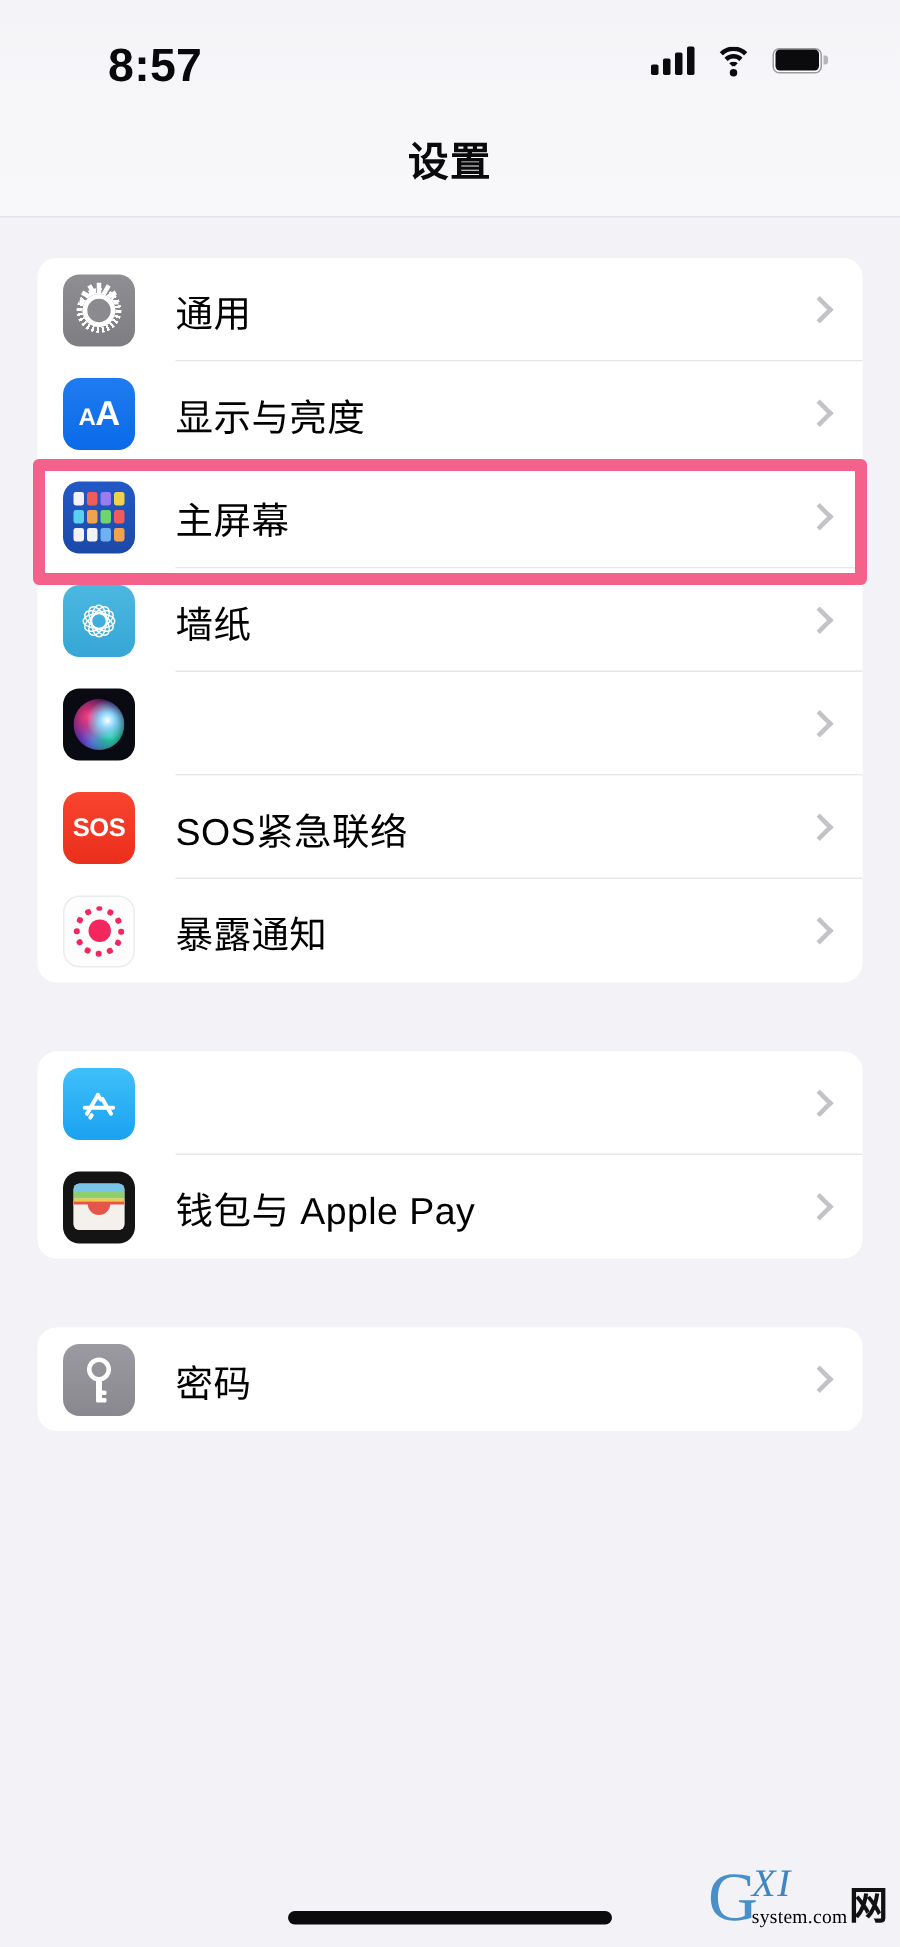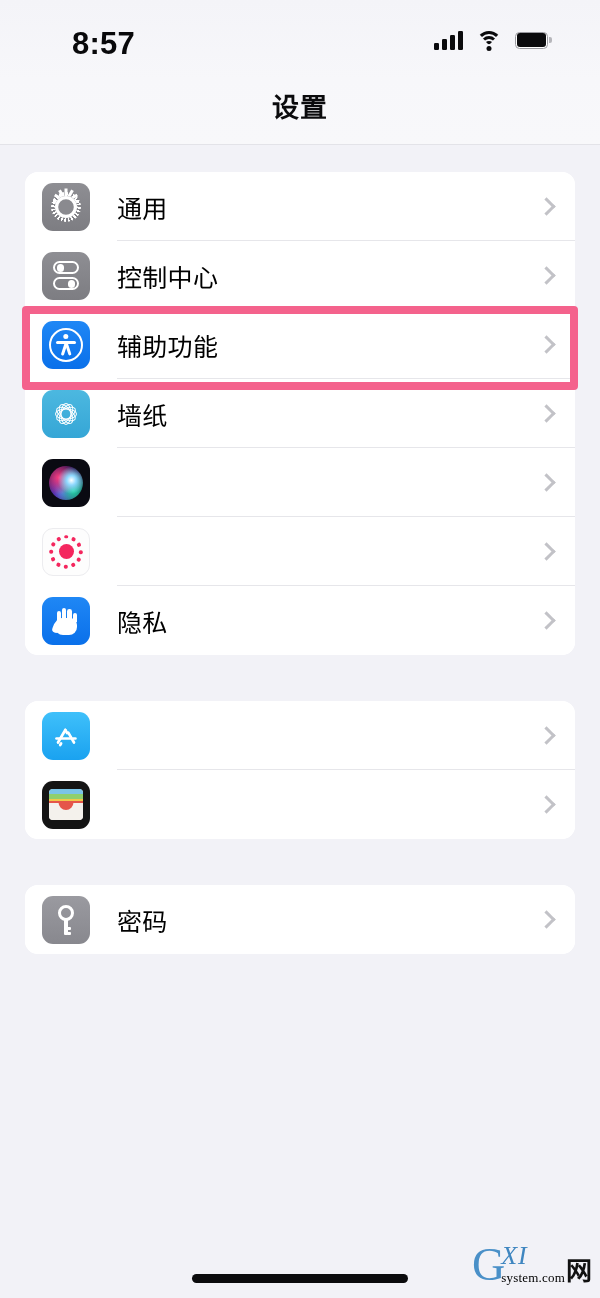--- a/index.html
+++ b/index.html
@@ -387,51 +387,52 @@
             <span class="spoke" style="transform: translate(-50%, -50%) rotate(270deg) translateY(-13px);"></span>
             <span class="spoke" style="transform: translate(-50%, -50%) rotate(300deg) translateY(-13px);"></span>
             <span class="spoke" style="transform: translate(-50%, -50%) rotate(330deg) translateY(-13px);"></span>
           </span>
       </div>
       <div class="label">通用</div>
       <div class="chev"></div>
       <div class="sep"></div>
     </div>
 
-    <div class="row">
-      <div class="icon ic-cc">
-        <span class="stack">
-            <span class="tog t1">
-              <b></b>
-            </span>
-            <span class="tog t2">
-              <b></b>
-            </span>
-          </span>
-      </div>
-      <div class="label">控制中心</div>
-      <div class="chev"></div>
-      <div class="sep"></div>
-    </div>
-
-
-
-    <div class="row">
-      <div class="icon ic-acc">
-        <span class="circ">
-          <span class="head"></span>
-            <span class="arms"></span>
-          <span class="legL"></span>
-            <span class="legR"></span>
+
+    <div class="row">
+      <div class="icon ic-aa">
+        <span class="t"><span class="s">A</span><span class="l">A</span></span>
+      </div>
+      <div class="label">显示与亮度</div>
+      <div class="chev"></div>
+      <div class="sep"></div>
+    </div>
+
+    <div class="row">
+      <div class="icon ic-home">
+        <span class="grid">
+          <i style="background:#f2f2f5"></i>
+            <i style="background:#f05b5b"></i>
+            <i style="background:#9b7bf0"></i>
+            <i style="background:#f0d24f"></i>
+          <i style="background:#5bd0f0"></i>
+            <i style="background:#f0a24f"></i>
+            <i style="background:#6fd66f"></i>
+            <i style="background:#ef5c5c"></i>
+          <i style="background:#f2f2f5"></i>
+            <i style="background:#f2f2f5"></i>
+            <i style="background:#6fb0ef"></i>
+            <i style="background:#f0a24f"></i>
         </span>
       </div>
-      <div class="label">辅助功能</div>
-      <div class="chev"></div>
-      <div class="sep"></div>
-    </div>
+      <div class="label">主屏幕</div>
+      <div class="chev"></div>
+      <div class="sep"></div>
+    </div>
+
 
     <div class="row">
       <div class="icon ic-wall">
         <span class="fl">
           <i style="transform:translate(-50%,-50%) rotate(0deg)"></i>
           <i style="transform:translate(-50%,-50%) rotate(30deg)"></i>
           <i style="transform:translate(-50%,-50%) rotate(60deg)"></i>
           <i style="transform:translate(-50%,-50%) rotate(90deg)"></i>
           <i style="transform:translate(-50%,-50%) rotate(120deg)"></i>
           <i style="transform:translate(-50%,-50%) rotate(150deg)"></i>
@@ -444,59 +445,53 @@
 
     <div class="row">
       <div class="icon ic-siri">
         <span class="orb"></span>
       </div>
       <div class="chev"></div>
       <div class="sep"></div>
     </div>
 
 
+    <div class="row">
+      <div class="icon ic-sos">
+        <span class="t">SOS</span>
+      </div>
+      <div class="label">SOS紧急联络</div>
+      <div class="chev"></div>
+      <div class="sep"></div>
+    </div>
 
     <div class="row">
       <div class="icon ic-exp">
         <span class="ring">
           <i style="transform:translate(-50%,-50%) rotate(0deg)   translateY(-15px)"></i>
           <i style="transform:translate(-50%,-50%) rotate(30deg)  translateY(-15px)"></i>
           <i style="transform:translate(-50%,-50%) rotate(60deg)  translateY(-15px)"></i>
           <i style="transform:translate(-50%,-50%) rotate(90deg)  translateY(-15px)"></i>
           <i style="transform:translate(-50%,-50%) rotate(120deg) translateY(-15px)"></i>
           <i style="transform:translate(-50%,-50%) rotate(150deg) translateY(-15px)"></i>
           <i style="transform:translate(-50%,-50%) rotate(180deg) translateY(-15px)"></i>
           <i style="transform:translate(-50%,-50%) rotate(210deg) translateY(-15px)"></i>
           <i style="transform:translate(-50%,-50%) rotate(240deg) translateY(-15px)"></i>
           <i style="transform:translate(-50%,-50%) rotate(270deg) translateY(-15px)"></i>
           <i style="transform:translate(-50%,-50%) rotate(300deg) translateY(-15px)"></i>
           <i style="transform:translate(-50%,-50%) rotate(330deg) translateY(-15px)"></i>
         </span>
         <span class="core"></span>
       </div>
-      <div class="chev"></div>
-      <div class="sep"></div>
-    </div>
-
-
-    <div class="row">
-      <div class="icon ic-priv">
-        <span class="hand">
-          <span class="f f1"></span>
-            <span class="f f2"></span>
-            <span class="f f3"></span>
-            <span class="f f4"></span>
-          <span class="thumb"></span>
-            <span class="palm"></span>
-        </span>
-      </div>
-      <div class="label">隐私</div>
-      <div class="chev"></div>
-
-    </div>
+      <div class="label">暴露通知</div>
+      <div class="chev"></div>
+      <div class="sep"></div>
+    </div>
+
+
 
   </div>
 
   <div class="group-gap"></div>
 
   <div class="card">
 
     <div class="row">
       <div class="icon ic-appstore">
         <svg viewBox="0 0 34 34" aria-hidden="true">
@@ -517,20 +512,21 @@
     <div class="row">
       <div class="icon ic-wallet">
         <span class="w">
           <span class="card1"></span>
             <span class="card2"></span>
             <span class="card3"></span>
           <span class="pocket"></span>
             <span class="notch"></span>
         </span>
       </div>
+      <div class="label">钱包与 Apple Pay</div>
       <div class="chev"></div>
 
     </div>
 
   </div>
 
   <div class="group-gap"></div>
 
   <div class="card">
     <div class="row">

